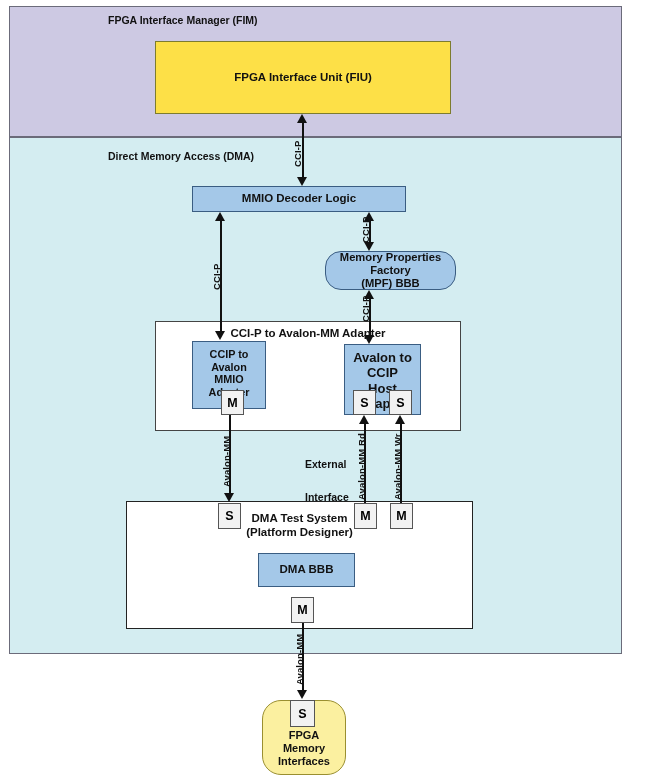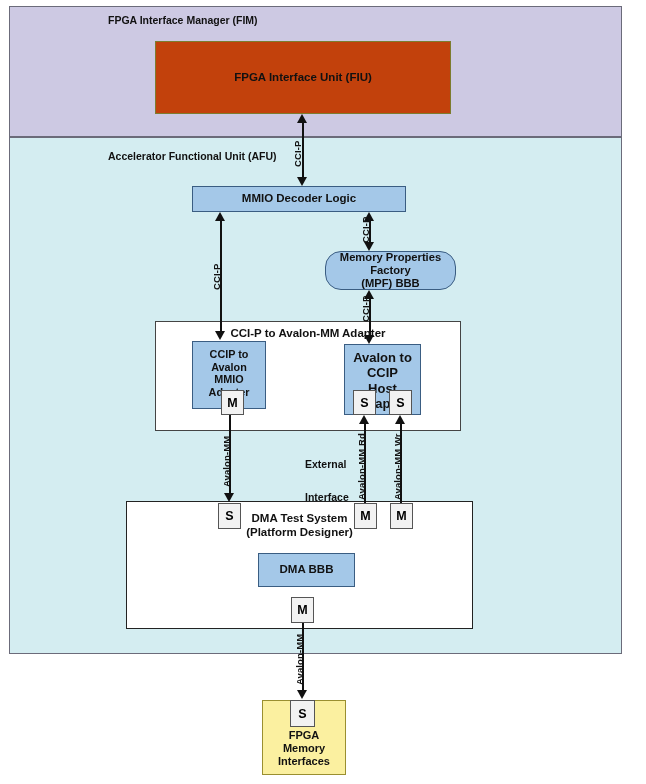--- a/index.html
+++ b/index.html
@@ -9,40 +9,40 @@
   .region{position:absolute;box-sizing:border-box;}
 
   
   #fim-region{left:9px;top:6px;width:613px;height:131px;background:#cdc9e3;border:1.5px solid #6b6b7a;}
   #afu-region{left:9px;top:137px;width:613px;height:517px;background:#d4edf1;border:1.5px solid #6b6b7a;}
 
   
   .box{position:absolute;box-sizing:border-box;display:flex;align-items:center;justify-content:center;
        text-align:center;line-height:1.18;color:#111;}
   .blue{background:#a4c8e8;border:1.3px solid #3a5d82;}
-  .olive{background:#c2410c;border:1.3px solid #7d7c2e;text-align:right;}
+  .olive{background:#fde047;border:1.3px solid #7d7c2e;text-align:right;}
   .yellow{background:#fbf0a0;border:1.3px solid #9a8f30;}
   .white{background:#ffffff;border:1.7px solid #222;}
   .port{background:#f2f2f2;border:1.2px solid #555;font-size:12.5px;
         display:flex;align-items:center;justify-content:center;position:absolute;box-sizing:border-box;}
 
   #fiu-box{left:155px;top:41px;width:296px;height:73px;font-size:11.5px;}
   #mmio-decoder{left:192px;top:186px;width:214px;height:26px;font-size:11.5px;}
   #mpf-box{left:325px;top:251px;width:131px;height:39px;font-size:11.2px;border-radius:16px;}
   #adapter-container{left:155px;top:321px;width:306px;height:110px;font-size:11.5px;
         align-items:flex-start;justify-content:center;padding-top:5px;border-width:1.2px;border-color:#444;}
   #ccip-mmio-adapter{left:192px;top:341px;width:74px;height:68px;font-size:10.8px;
         align-items:flex-start;padding-top:6px;}
   #avalon-host-adapter{left:344px;top:344px;width:77px;height:71px;font-size:13px;
         align-items:flex-start;padding-top:5px;}
   #dma-test-system{left:126px;top:501px;width:347px;height:128px;font-size:11.5px;
         align-items:flex-start;justify-content:center;padding-top:10px;}
   #dma-bbb{left:258px;top:553px;width:97px;height:34px;font-size:11.5px;}
   #fpga-mem{left:262px;top:700px;width:84px;height:75px;font-size:11px;
-        align-items:flex-end;justify-content:center;padding-bottom:6px;}
+        align-items:flex-end;justify-content:center;padding-bottom:6px;border-radius:19px;}
 
   
   #port-mmio-m{left:221px;top:390px;width:23px;height:25px;}
   #port-host-s1{left:353px;top:390px;width:23px;height:25px;}
   #port-host-s2{left:389px;top:390px;width:23px;height:25px;}
   #port-dma-s{left:218px;top:503px;width:23px;height:26px;}
   #port-dma-m1{left:354px;top:503px;width:23px;height:26px;}
   #port-dma-m2{left:390px;top:503px;width:23px;height:26px;}
   #port-dma-m-out{left:291px;top:597px;width:23px;height:26px;}
   #port-mem-s{left:290px;top:700px;width:25px;height:27px;}
@@ -69,21 +69,21 @@
 <body>
 
 <div id="canvas">
 
   <div class="region" id="fim-region"></div>
   <div class="region" id="afu-region"></div>
 
   <div class="label" id="label-fim">FPGA Interface Manager (FIM)</div>
 
   <div class="label" id="label-afu">
-    <div>Accelerator Functional Unit (AFU)</div>
+    <div>Direct Memory Access (DMA)</div>
   </div>
 
   <div class="box olive" id="fiu-box">
     <span>FPGA Interface Unit (FIU)</span>
   </div>
 
   <div class="box blue" id="mmio-decoder">
     <span>MMIO Decoder Logic</span>
   </div>
 

